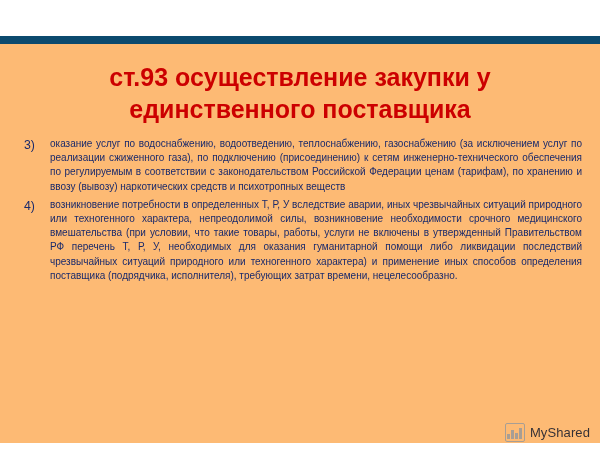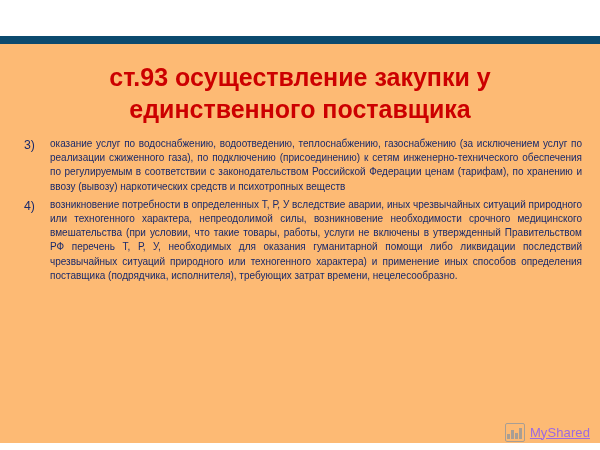--- a/index.html
+++ b/index.html
@@ -128,25 +128,24 @@
   .watermark .wm-icon .frame {
     position: absolute;
     left: 0;
     top: 1px;
     width: 18px;
     height: 17px;
     border: 1.5px solid #9a9a9a;
     border-radius: 2px;
   }
   .watermark .wm-text {
-    color: #8b5cf6;
+    color: #0f172a;
     font-size: 13px;
     font-family: "Liberation Sans", sans-serif;
     letter-spacing: 0.1px;
-    text-decoration: underline;
   }
 </style>
 </head>
 <body>
 
 <div class="slide">
 
   <div class="header-band">
     <div class="header-title">ФЕДЕРАЛЬНАЯ КОНТРАКТНАЯ СИСТЕМА</div>
   </div>

